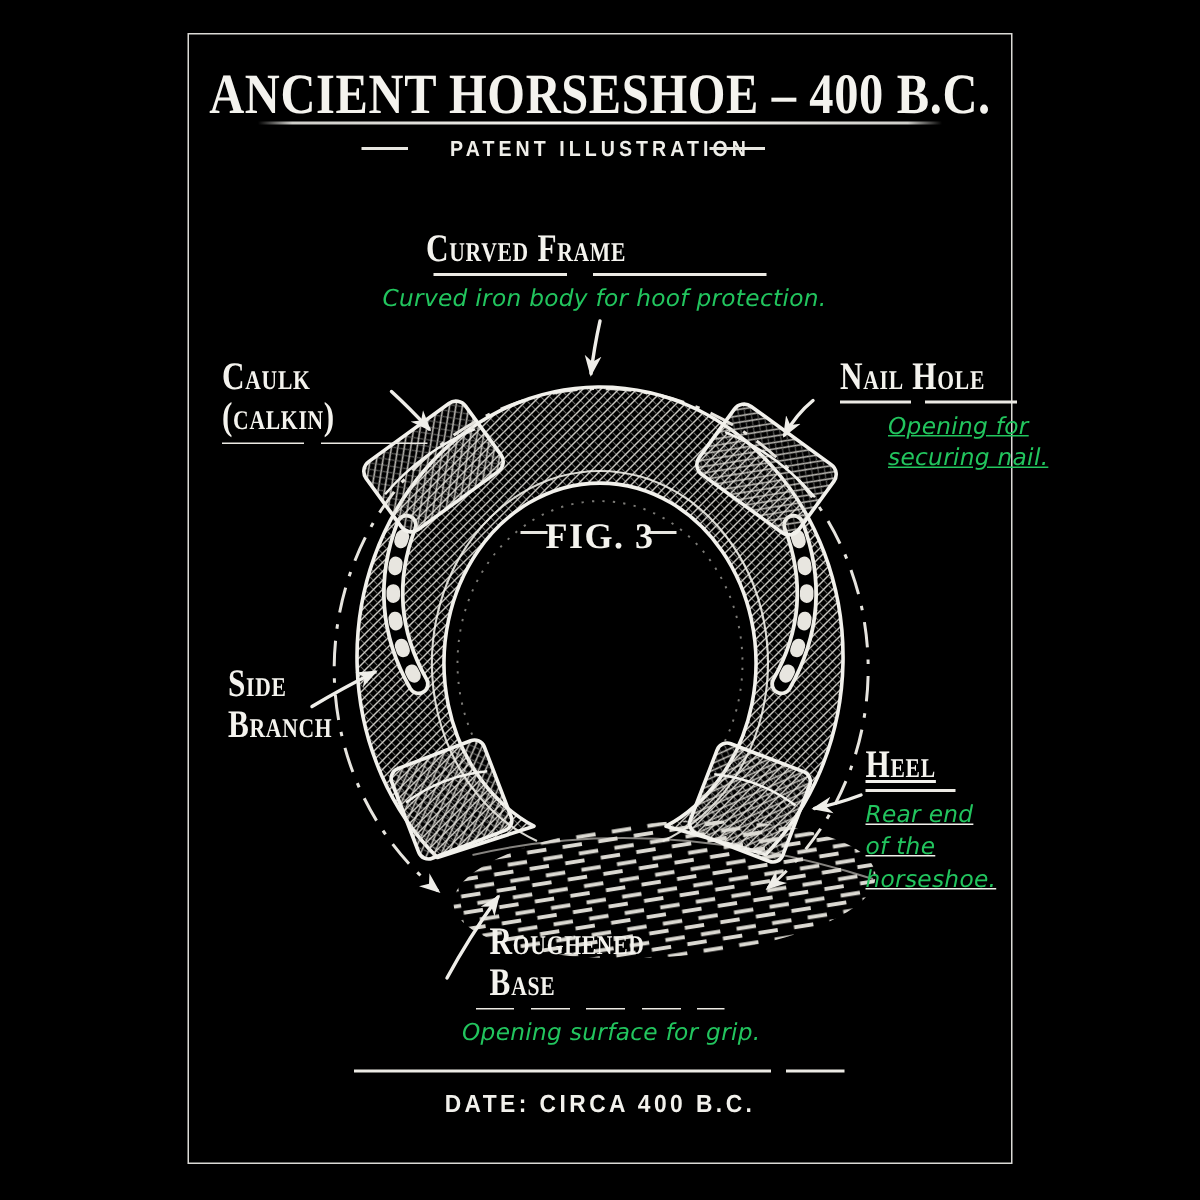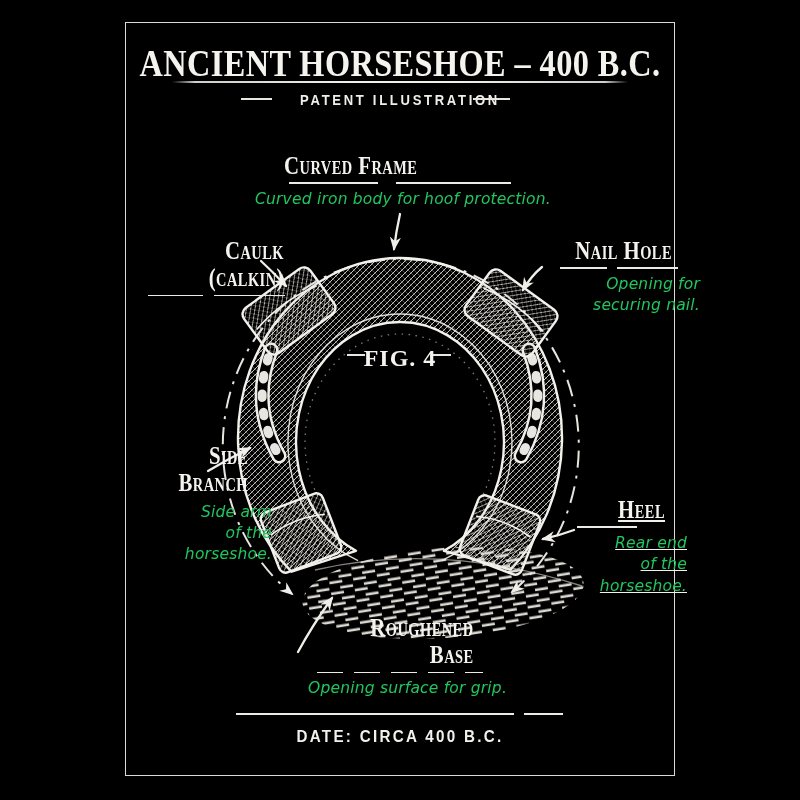--- a/index.html
+++ b/index.html
@@ -19,40 +19,40 @@
          background:linear-gradient(90deg,rgba(242,241,236,0) 0%,rgba(242,241,236,.85) 5%,
                     #f2f1ec 40%,#f2f1ec 62%,rgba(242,241,236,.85) 95%,rgba(242,241,236,0) 100%);}
 
   .subtitle{position:absolute;left:0;top:92px;width:800px;text-align:center;
          font-weight:700;font-size:14.5px;letter-spacing:3px;color:#efeee9;
          transform:scaleX(.9);transform-origin:center top;white-space:nowrap;}
   .hdash{position:absolute;height:2px;background:#e7e6e0;}
   .dash-sub-l{left:241px;top:98px;width:31px;}
   .dash-sub-r{left:473px;top:98px;width:37px;}
 
-  .ann{position:absolute;text-align:right;}
+  .ann{position:absolute;}
   .ann-title{font-family:"Liberation Serif",serif;font-weight:700;
          font-variant:small-caps;font-size:26px;line-height:1.05;letter-spacing:.6px;
          color:#f4f3ee;transform:scaleX(.8);transform-origin:left top;white-space:normal;}
   .center .ann-title{transform-origin:center top;}
   .ann-rule{height:1.7px;margin-top:3px;
          background:linear-gradient(90deg,#eceae4 0 40%,transparent 40% 48%,#eceae4 48% 100%);}
   .ann-rule.solid{background:#eceae4;}
   .ann-rule.dashed{background:repeating-linear-gradient(90deg,#eceae4 0 26px,transparent 26px 37px);}
   .ann-desc{font-family:"DejaVu Sans",sans-serif;font-style:italic;font-size:15.5px;
          line-height:1.38;letter-spacing:.2px;white-space:pre-line;margin-top:5px;color:#22c55e;}
   .nowrap .ann-desc{white-space:nowrap;}
 
   #ann-curved{left:255px;top:152px;width:290px;text-align:left;}
   #ann-curved .ann-rule{width:222px;margin:3px auto 0;}
   #ann-caulk{left:148px;top:237px;width:170px;}
   #ann-caulk .ann-rule{width:137px;}
   #ann-nail{left:512px;top:237px;width:140px;margin-left:48px;}
   #ann-nail .ann-rule{width:118px;}
-  #ann-nail .ann-desc{margin-left:32px;}
+  #ann-nail .ann-desc{margin-left:32px;text-decoration:underline;}
   #ann-side{left:152px;top:442px;width:120px;}
   #ann-heel{left:577px;top:496px;width:110px;text-decoration:underline;}
   #ann-heel .ann-rule{width:60px;}
   #ann-rough{left:308px;top:614px;width:184px;}
   #ann-rough .ann-rule{width:166px;margin:3px auto 0;}
 
   .fig{position:absolute;left:0;top:345px;width:800px;text-align:center;
        font-family:"Liberation Serif",serif;font-weight:700;font-size:24px;
        letter-spacing:1px;color:#f4f3ee;}
   .dash-fig-l{left:347px;top:354px;width:18px;height:2.4px;}
@@ -151,28 +151,26 @@
   <div class="ann-rule"></div>
 </div>
 
 <div class="ann" id="ann-nail">
   <div class="ann-title">Nail Hole</div>
   <div class="ann-rule"></div>
   <div class="ann-desc">Opening for
 securing nail.</div>
 </div>
 
-<div class="fig">FIG. 4</div>
+<div class="fig">FIG. 3</div>
 <div class="hdash dash-fig-l"></div>
 <div class="hdash dash-fig-r"></div>
 
 <div class="ann" id="ann-side">
   <div class="ann-title">Side Branch</div>
-  <div class="ann-desc">Side arm
-of the horseshoe.</div>
 </div>
 
 <div class="ann" id="ann-heel">
   <div class="ann-title">Heel</div>
   <div class="ann-rule solid"></div>
   <div class="ann-desc">Rear end
 of the
 horseshoe.</div>
 </div>
 

